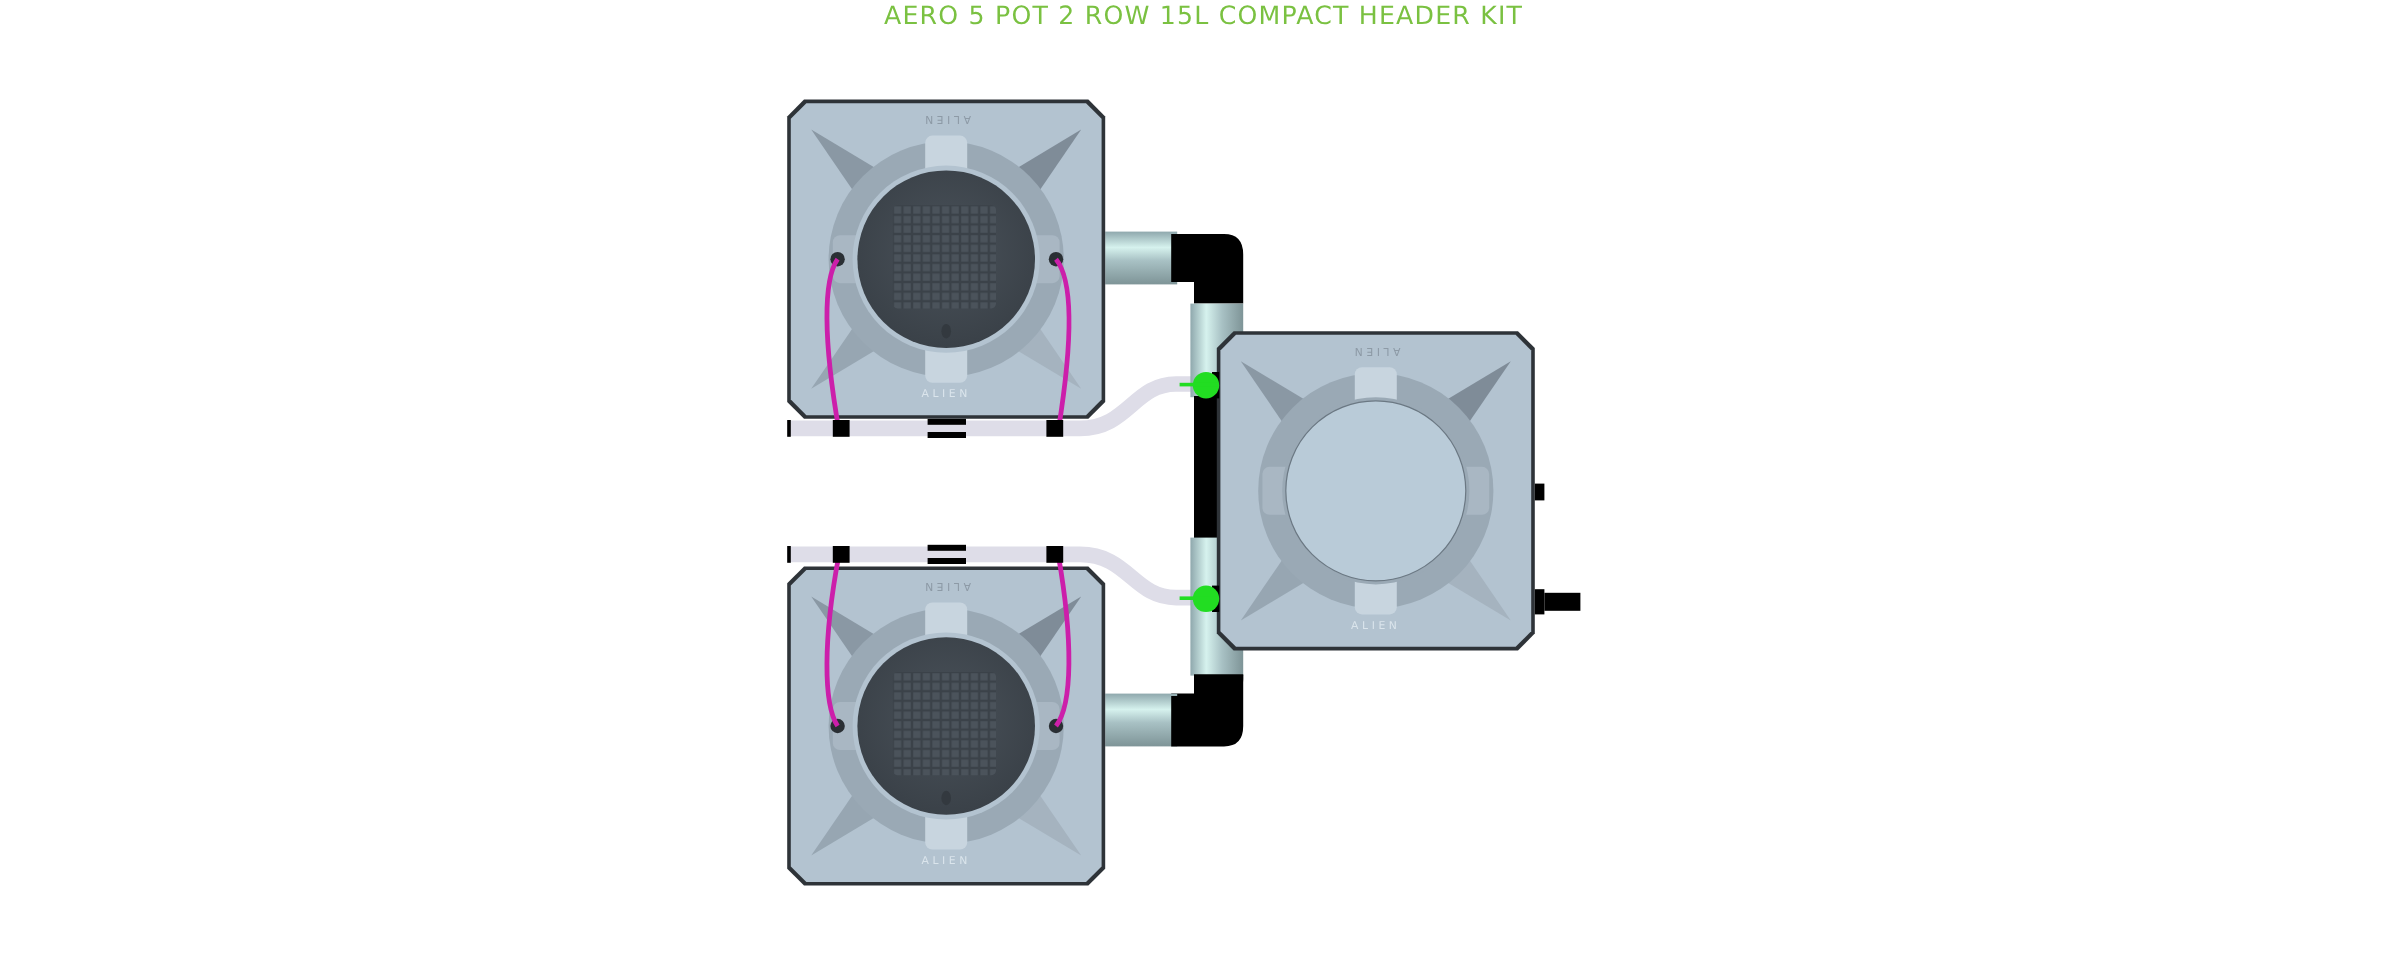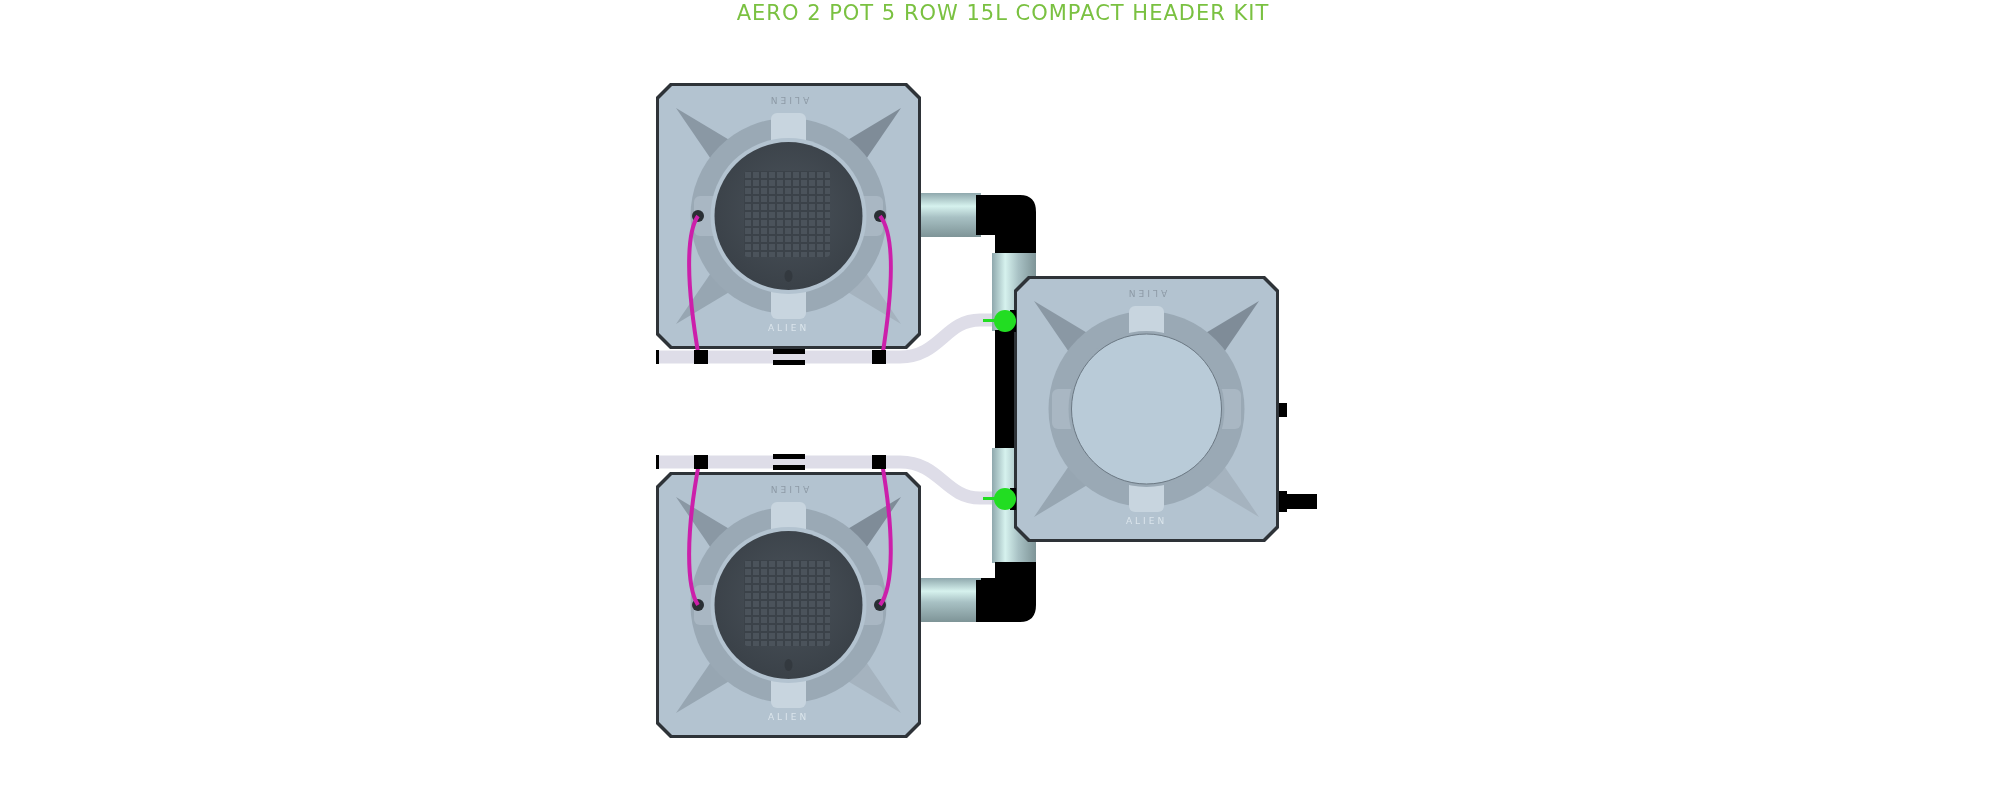--- a/index.html
+++ b/index.html
@@ -3,21 +3,21 @@
 <meta charset="utf-8">
 <style>
   html,body{margin:0;padding:0;background:#ffffff;}
   body{width:2006px;height:794px;position:relative;overflow:hidden;font-family:"DejaVu Sans",sans-serif;}
   .title{position:absolute;left:0;top:1px;width:2006px;text-align:center;color:#7ac141;font-family:"DejaVu Sans",sans-serif;font-size:21px;letter-spacing:1px;font-weight:normal;}
   svg{position:absolute;left:0;top:0;}
 </style>
 </head>
 <body>
 
-<div class="title">AERO 2 POT 5 ROW 15L COMPACT HEADER KIT</div>
+<div class="title">AERO 5 POT 2 ROW 15L COMPACT HEADER KIT</div>
 
 <svg width="2006" height="794" viewBox="0 0 2006 794">
   <defs>
     <linearGradient id="pipeH" x1="0" y1="0" x2="0" y2="1">
       <stop offset="0" stop-color="#8fa8ad"></stop>
       <stop offset="0.3" stop-color="#d6f2ee"></stop>
       <stop offset="0.55" stop-color="#a8c1c4"></stop>
       <stop offset="1" stop-color="#7e9497"></stop>
     </linearGradient>
     <linearGradient id="pipeV" x1="0" y1="0" x2="1" y2="0">

